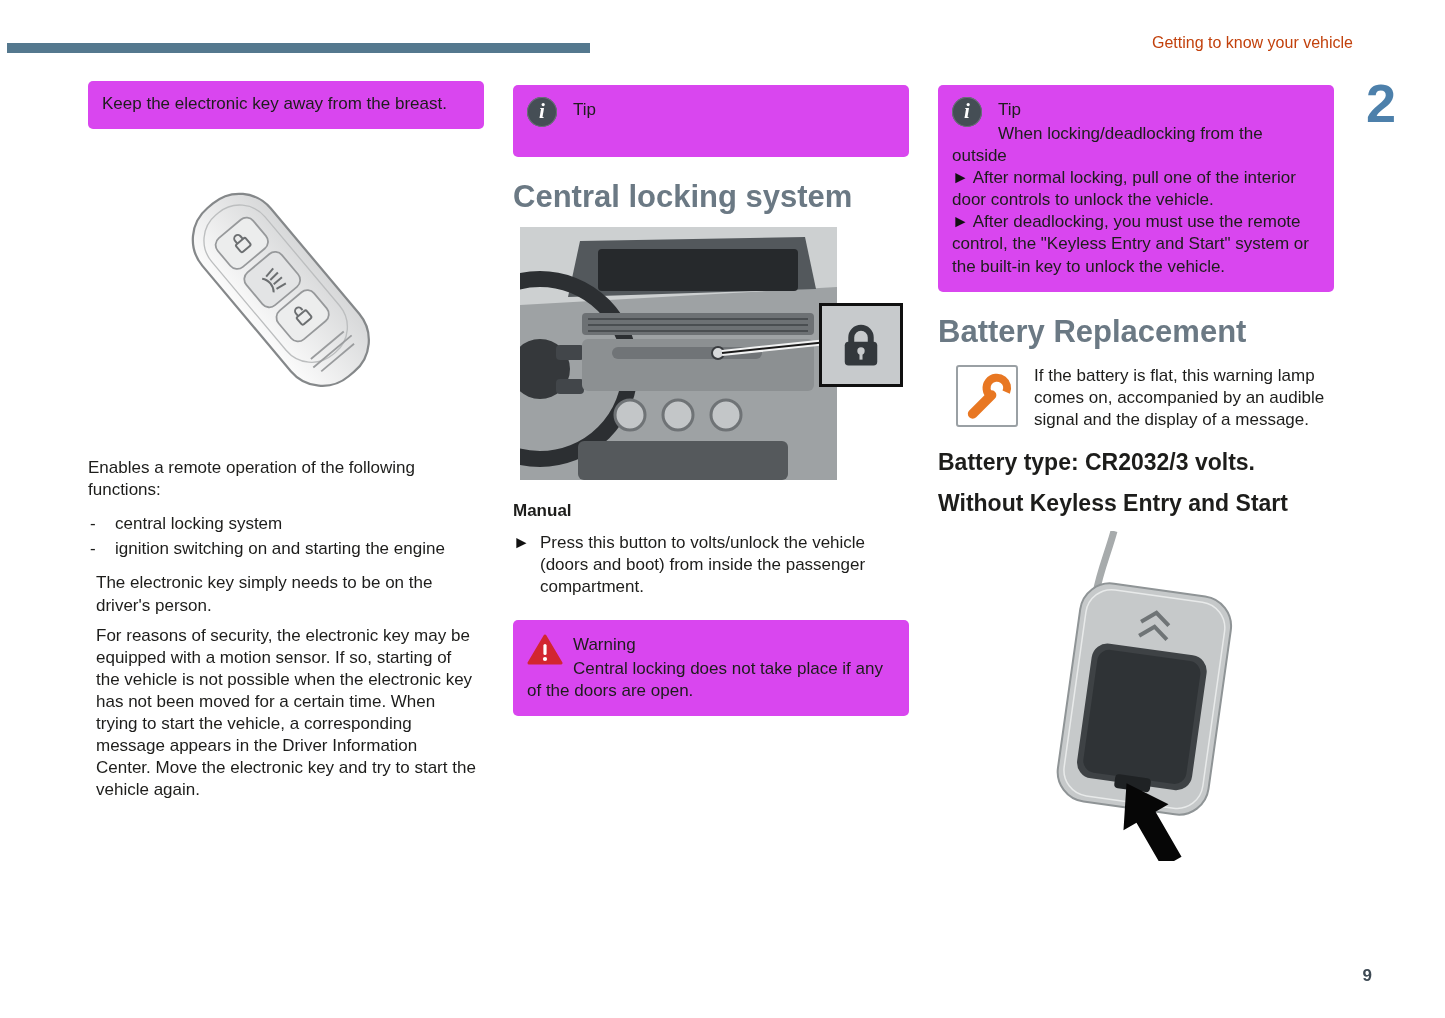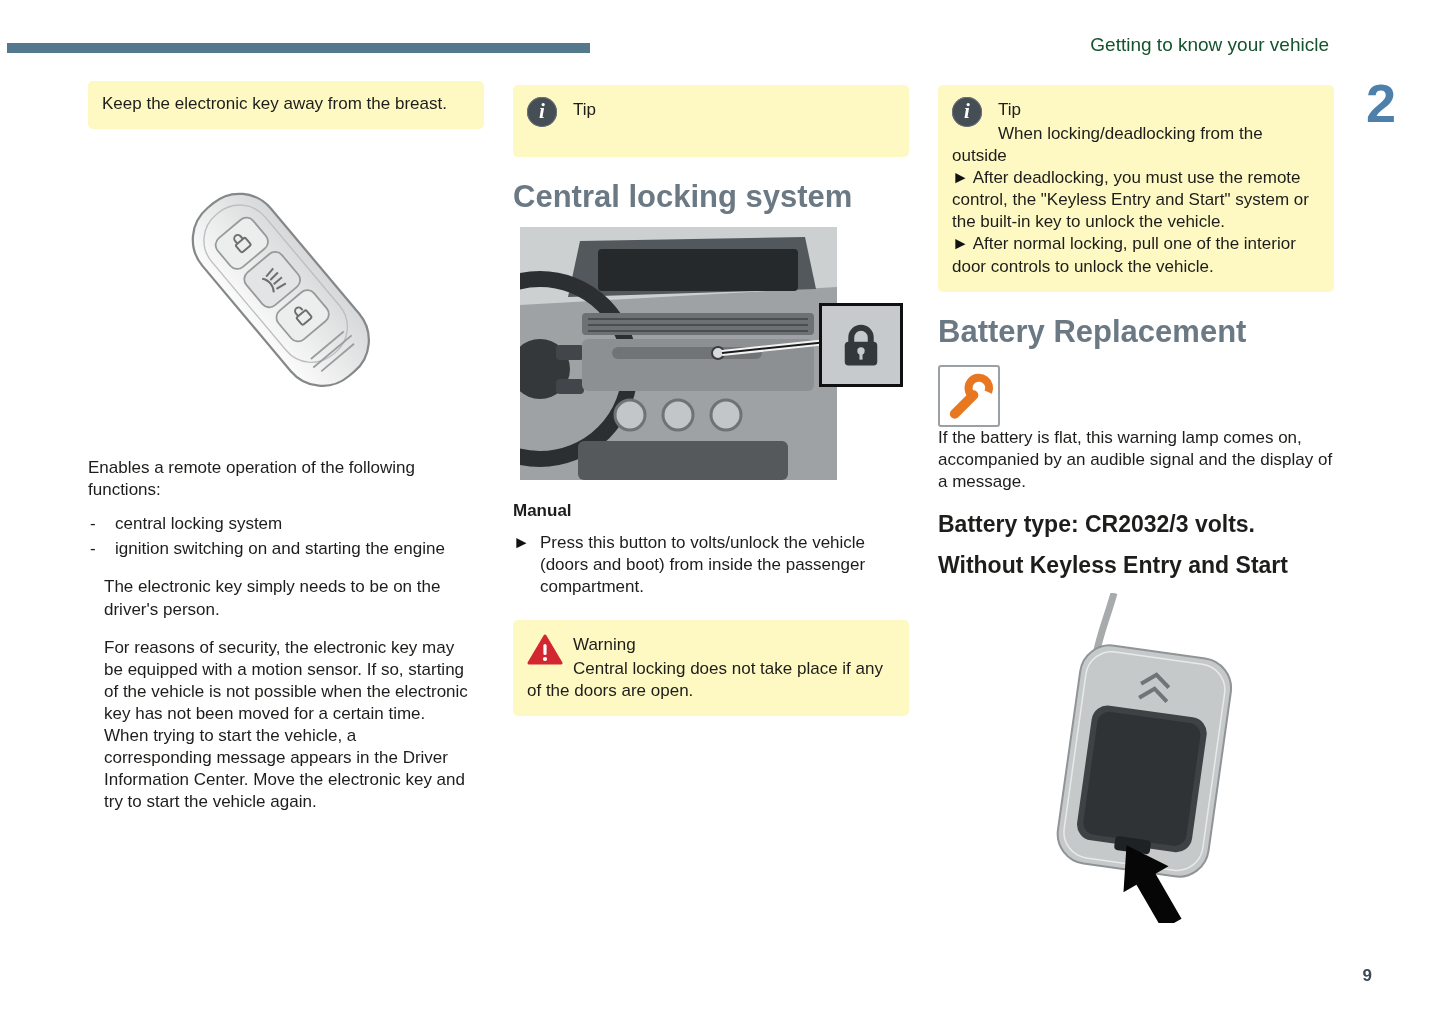--- a/index.html
+++ b/index.html
@@ -5,51 +5,51 @@
   * { margin:0; padding:0; box-sizing:border-box; }
   html,body { width:1445px; height:1018px; }
   body {
     position:relative;
     background:#ffffff;
     font-family:"Liberation Sans", sans-serif;
     color:#1d1d1b;
     overflow:hidden;
   }
   .top-bar { position:absolute; left:7px; top:43px; width:583px; height:10px; background:#54788e; }
-  .header-title { position:absolute; top:34px; right:116px; font-size:19px; font-weight:500; color:#14532d; }
+  .header-title { position:absolute; top:34px; right:92px; font-size:16px; font-weight:500; color:#c2410c; }
   .chapter-num { position:absolute; top:76px; left:1366px; font-size:54px; font-weight:bold; color:#4d80ab; line-height:1; }
   .page-num { position:absolute; right:73px; top:966px; font-size:17px; font-weight:bold; color:#3e4a54; }
 
   .col { position:absolute; width:396px; font-size:17px; line-height:1.3; }
   .col1 { left:88px;  top:81px; }
   .col2 { left:513px; top:85px; }
   .col3 { left:938px; top:85px; }
 
-  .gray-box { background:#fef9c3; border-radius:5px; padding:12px 14px 14px 14px; overflow:hidden; }
+  .gray-box { background:#d946ef; border-radius:5px; padding:12px 14px 14px 14px; overflow:hidden; }
 
   
   .icon-float { float:left; width:46px; height:46px; }
   .info-circle {
     width:30px; height:30px; border-radius:50%;
     background:#454e55; color:#fff;
     font-family:"Liberation Serif", serif; font-weight:bold; font-style:italic;
     font-size:21px; line-height:29px; text-align:center;
     box-shadow: inset 0 0 0 1px #6a737a;
   }
   .tip-title { font-weight:normal; line-height:26px; }
   .tip-subtitle { font-weight:normal; }
   .tip-step { margin:0; }
   .arrow-marker { color:#111; }
 
   .section-heading { font-size:31px; font-weight:600; color:#6b7984; line-height:1.15; }
   .col2 .section-heading { margin:22px 0 12px 0; }
   .col3 .section-heading { margin:22px 0 16px 0; }
 
   .bold-label { font-weight:bold; }
-  .body-par { margin:16px; }
+  .body-par { margin:8px; }
   .intro-par { margin:0 0 12px 0; }
 
   .dash-list { margin:0 0 12px 0; }
   .dash-item { position:relative; padding-left:27px; margin:3px 0; }
   .dash-marker { position:absolute; left:2px; top:0; }
 
   
   .note-box { margin-bottom:0; }
   .key-figure { height:250px; margin:42px 0 36px 0; display:flex; justify-content:center; }
 
@@ -60,21 +60,21 @@
     position:absolute; right:6px; top:76px; width:84px; height:84px;
     background:#c7cacc; border:3px solid #101010;
     display:flex; align-items:center; justify-content:center;
   }
   .manual-label { margin:0 0 10px 0; }
   .instruction { position:relative; padding-left:27px; margin:0 0 22px 0; }
   .instruction .arrow-marker { position:absolute; left:0; top:0; }
   .warn-tri { display:block; margin-top:2px; }
 
   
-  .battery-row { display:flex; margin:14px 0 16px 0;flex-direction:column; }
+  .battery-row { display:flex; margin:14px 0 16px 18px; }
   .wrench-box {
     flex:0 0 62px; width:62px; height:62px; margin-right:16px;
     background:#fff; border:2px solid #9aa0a4; border-radius:3px;
     display:flex; align-items:center; justify-content:center;
   }
   .battery-text { flex:1; }
   .bold-line { font-weight:bold; font-size:23px; margin-top:12px; }
   .keyback-figure { width:396px; height:330px; margin-top:12px; }
 </style>
 </head>
@@ -211,25 +211,25 @@
 <div class="col col3">
 
   <div class="gray-box">
     <div class="icon-float">
       <div class="info-circle"><span>i</span></div>
     </div>
     <p class="tip-title">Tip</p>
     <p class="tip-subtitle">When locking/deadlocking from the outside</p>
     <p class="tip-step">
       <span class="arrow-marker">►</span>
-      <span>After deadlocking, you must use the remote control, the "Keyless Entry and Start" system or the built-in key to unlock the vehicle.</span>
+      <span>After normal locking, pull one of the interior door controls to unlock the vehicle.</span>
     </p>
     <p class="tip-step">
       <span class="arrow-marker">►</span>
-      <span>After normal locking, pull one of the interior door controls to unlock the vehicle.</span>
+      <span>After deadlocking, you must use the remote control, the "Keyless Entry and Start" system or the built-in key to unlock the vehicle.</span>
     </p>
   </div>
 
   <h1 class="section-heading">Battery Replacement</h1>
 
   <div class="battery-row">
     <div class="wrench-box">
       <svg width="50" height="50" viewBox="0 0 56 56">
         <path d="M12 48 L33 27" stroke="#e87722" stroke-width="11" stroke-linecap="round"></path>
         <circle cx="39" cy="19" r="11.5" fill="none" stroke="#e87722" stroke-width="9" stroke-dasharray="51 22" transform="rotate(128 39 19)"></circle>

